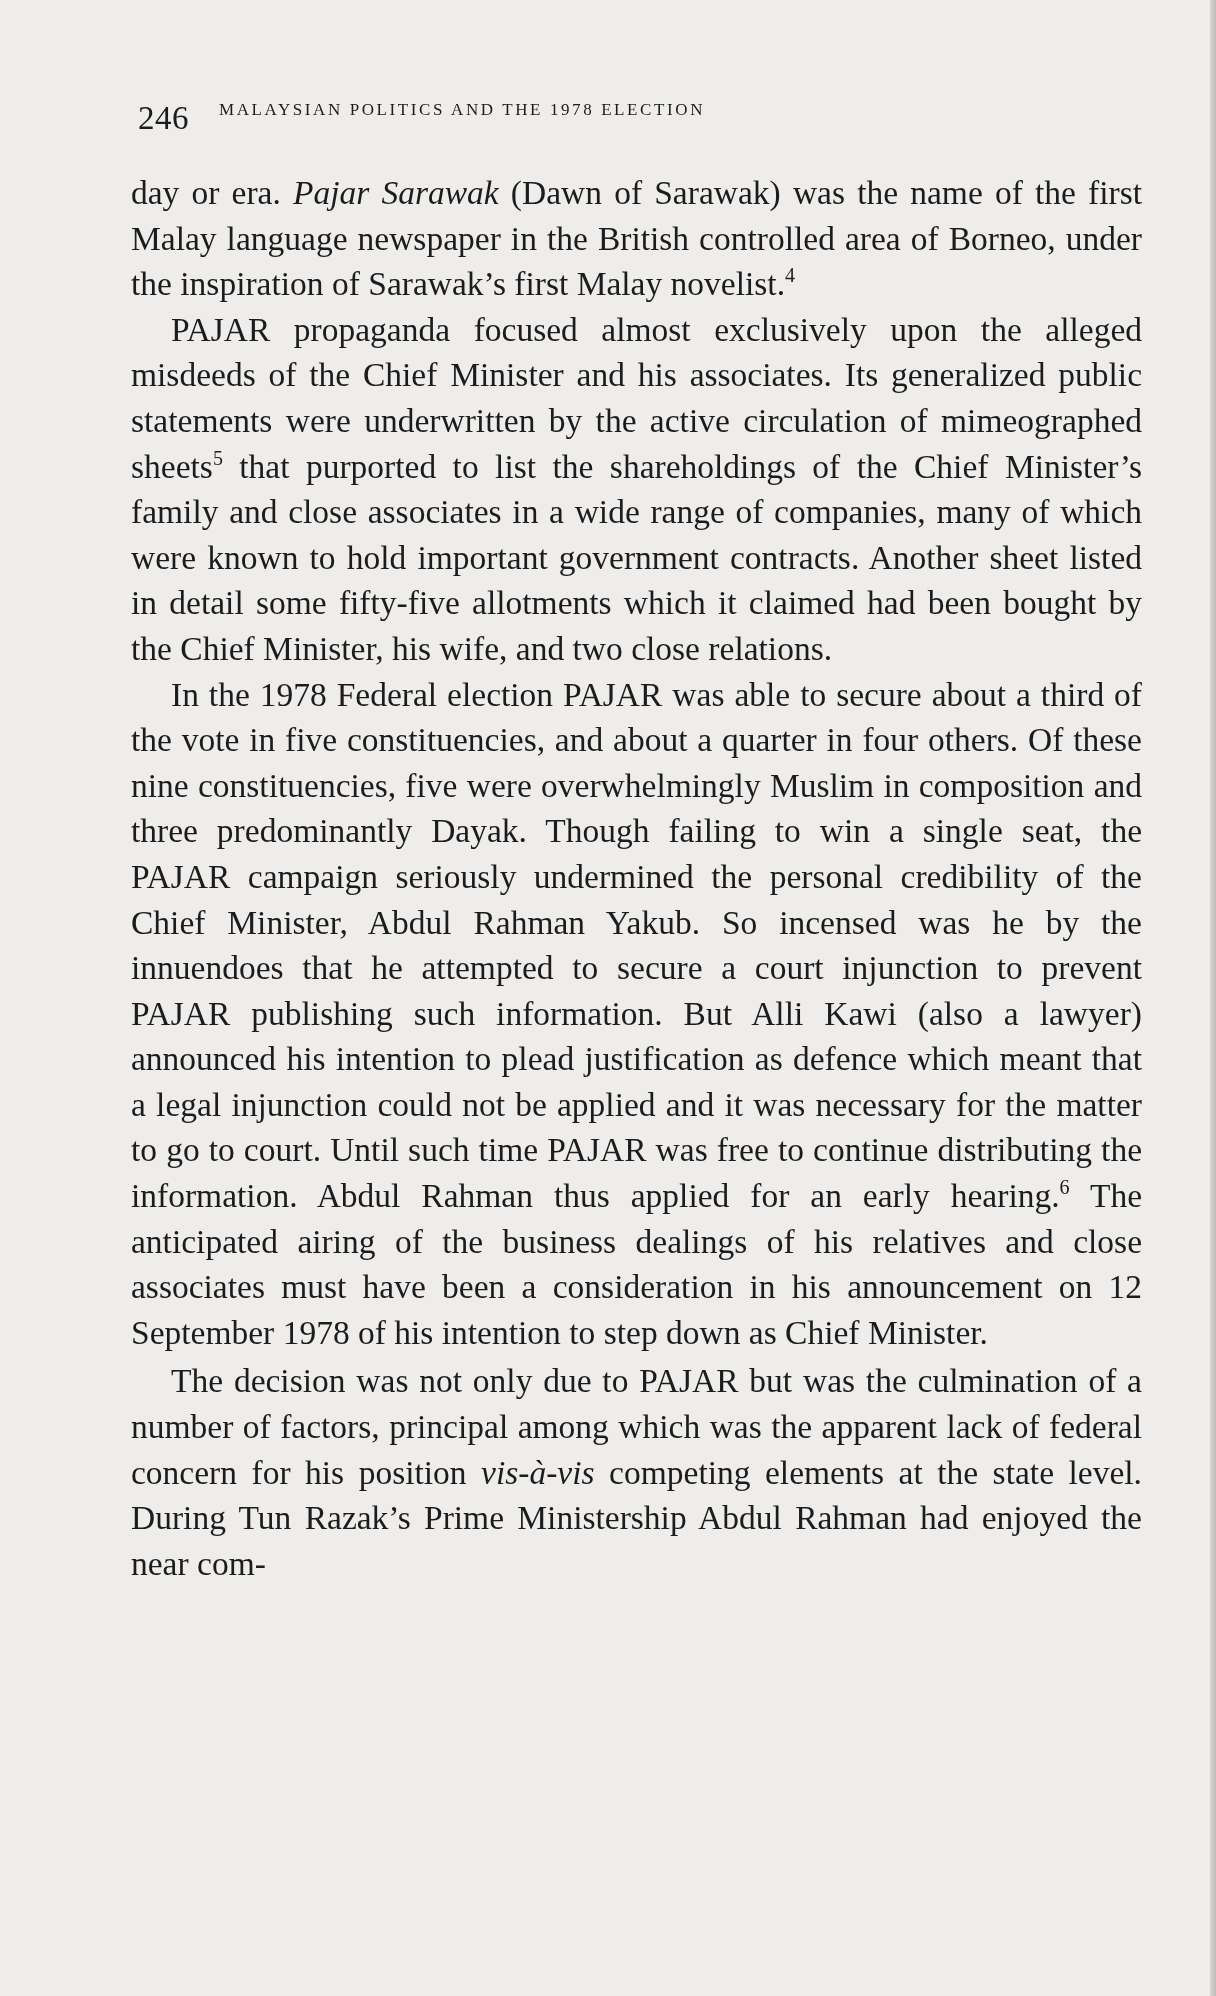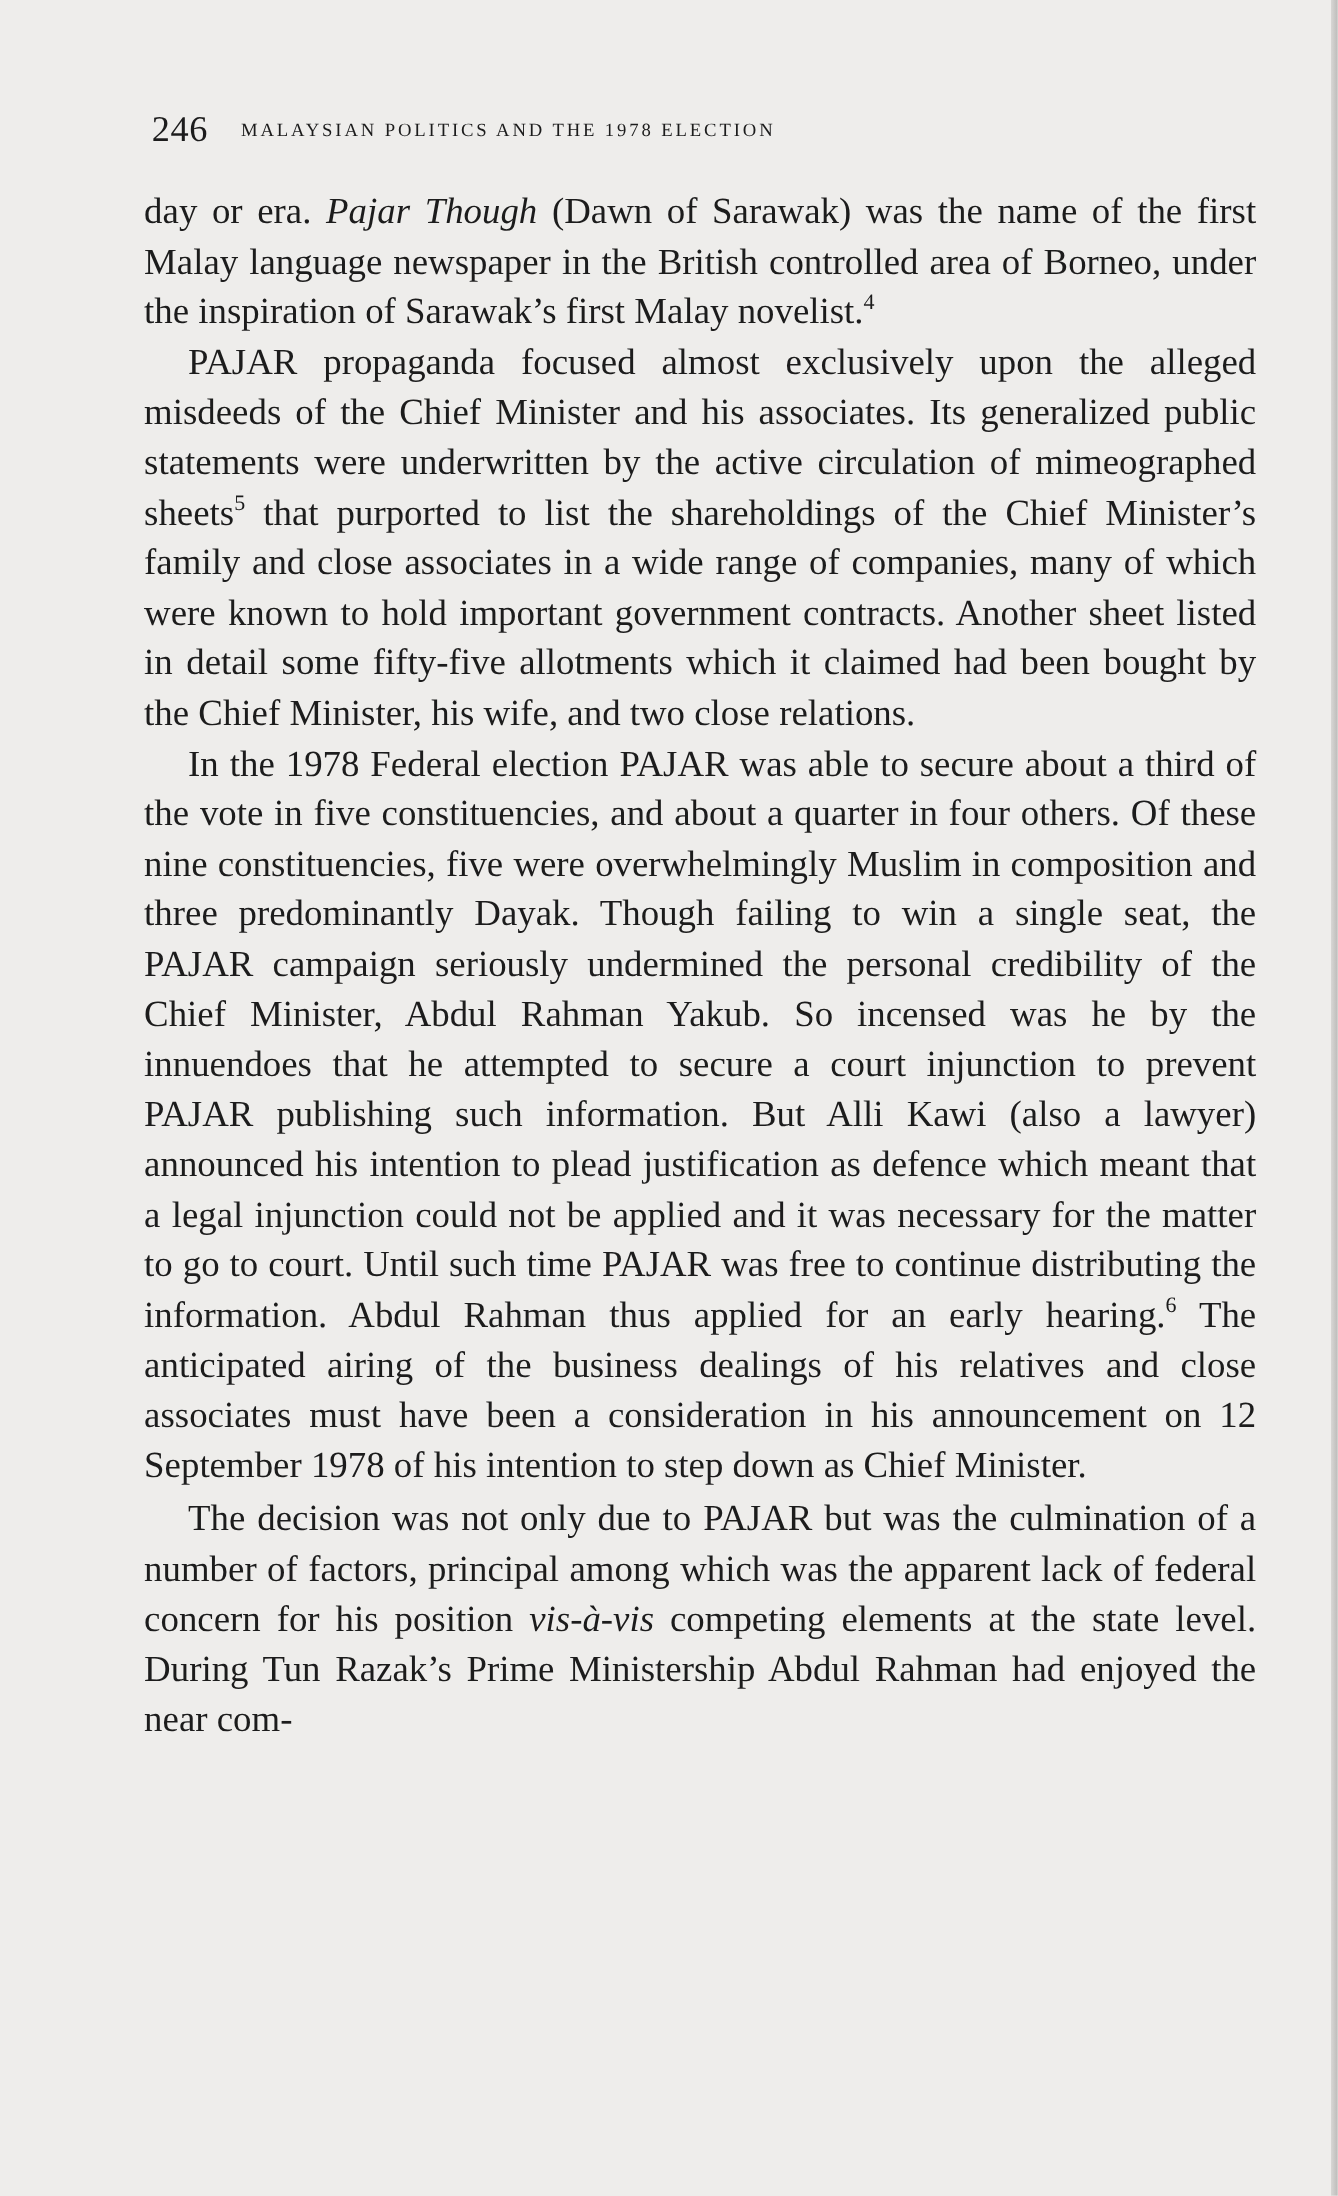--- a/index.html
+++ b/index.html
@@ -10,21 +10,21 @@
     color: #1c1c1c;
     position: relative;
     overflow: hidden;
   }
   .page-edge {
     position: absolute; top: 0; right: 0; width: 6px; height: 100%;
     background: linear-gradient(to right, #d8d7d5, #bdbcba);
   }
   .header {
     position: absolute; top: 100px; left: 138px; width: 1000px;
-    display: flex; align-items: center;
+    display: flex; align-items: flex-start;
   }
   .page-number { font-size: 33px; margin-right: 30px; letter-spacing: 0.5px; }
   .running-head { font-size: 17px; letter-spacing: 2.6px; }
   .body-text {
     position: absolute; top: 170px; left: 131px; width: 1011px;
     font-size: 33.5px; line-height: 45.6px;
     text-align: justify;
     hyphens: manual;
   }
   .body-text p { margin: 0; }
@@ -37,20 +37,20 @@
 <body>
 
 <div class="page-edge"></div>
 
 <div class="header">
   <span class="page-number">246</span>
   <span class="running-head">MALAYSIAN POLITICS AND THE 1978 ELECTION</span>
 </div>
 
 <div class="body-text">
-  <p><span>day or era. </span><em>Pajar Though</em><span> (Dawn of Sarawak) was the name of the first Malay language newspaper in the British controlled area of Borneo, under the inspiration of Sarawak’s first Malay novelist.</span><sup>4</sup></p>
+  <p><span>day or era. </span><em>Pajar Sarawak</em><span> (Dawn of Sarawak) was the name of the first Malay language newspaper in the British controlled area of Borneo, under the inspiration of Sarawak’s first Malay novelist.</span><sup>4</sup></p>
 
   <p class="indent"><span>PAJAR propaganda focused almost exclusively upon the alleged misdeeds of the Chief Minister and his associates. Its generalized public statements were underwritten by the active circulation of mimeographed sheets</span><sup>5</sup><span> that purported to list the shareholdings of the Chief Minister’s family and close associates in a wide range of companies, many of which were known to hold important government contracts. Another sheet listed in detail some fifty-five allotments which it claimed had been bought by the Chief Minister, his wife, and two close relations.</span></p>
 
   <p class="indent"><span>In the 1978 Federal election PAJAR was able to secure about a third of the vote in five constituencies, and about a quarter in four others. Of these nine constituencies, five were overwhelmingly Muslim in composition and three predominantly Dayak. Though failing to win a single seat, the PAJAR campaign seriously undermined the personal credibility of the Chief Minister, Abdul Rahman Yakub. So incensed was he by the innuendoes that he attempted to secure a court injunction to prevent PAJAR publishing such information. But Alli Kawi (also a lawyer) announced his intention to plead justification as defence which meant that a legal injunction could not be applied and it was necessary for the matter to go to court. Until such time PAJAR was free to continue distributing the information. Abdul Rahman thus applied for an early hearing.</span><sup>6</sup><span> The anticipated airing of the business dealings of his relatives and close associates must have been a consideration in his announcement on 12 September 1978 of his intention to step down as Chief Minister.</span></p>
 
   <p class="indent gap"><span>The decision was not only due to PAJAR but was the culmination of a number of factors, principal among which was the apparent lack of federal concern for his position </span><em>vis-à-vis</em><span> competing elements at the state level. During Tun Razak’s Prime Ministership Abdul Rahman had enjoyed the near com-</span></p>
 </div>
 
 </body></html>

